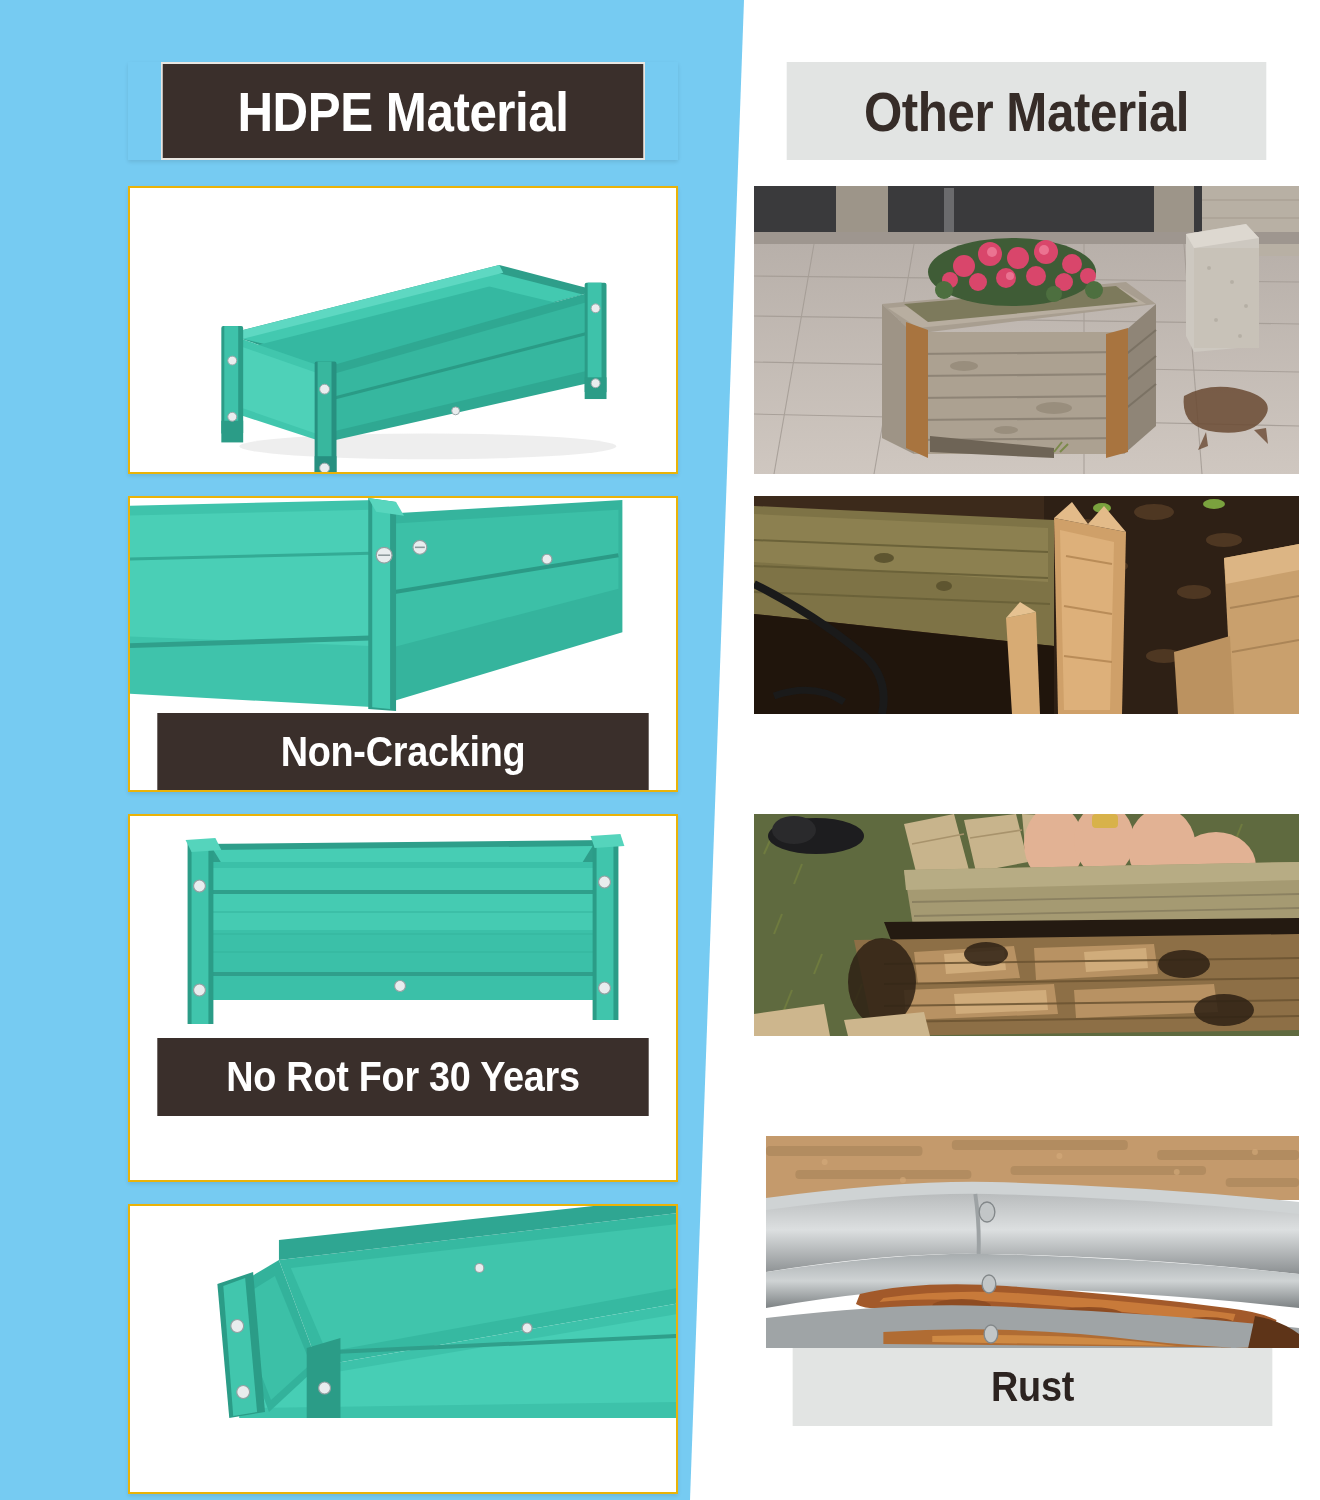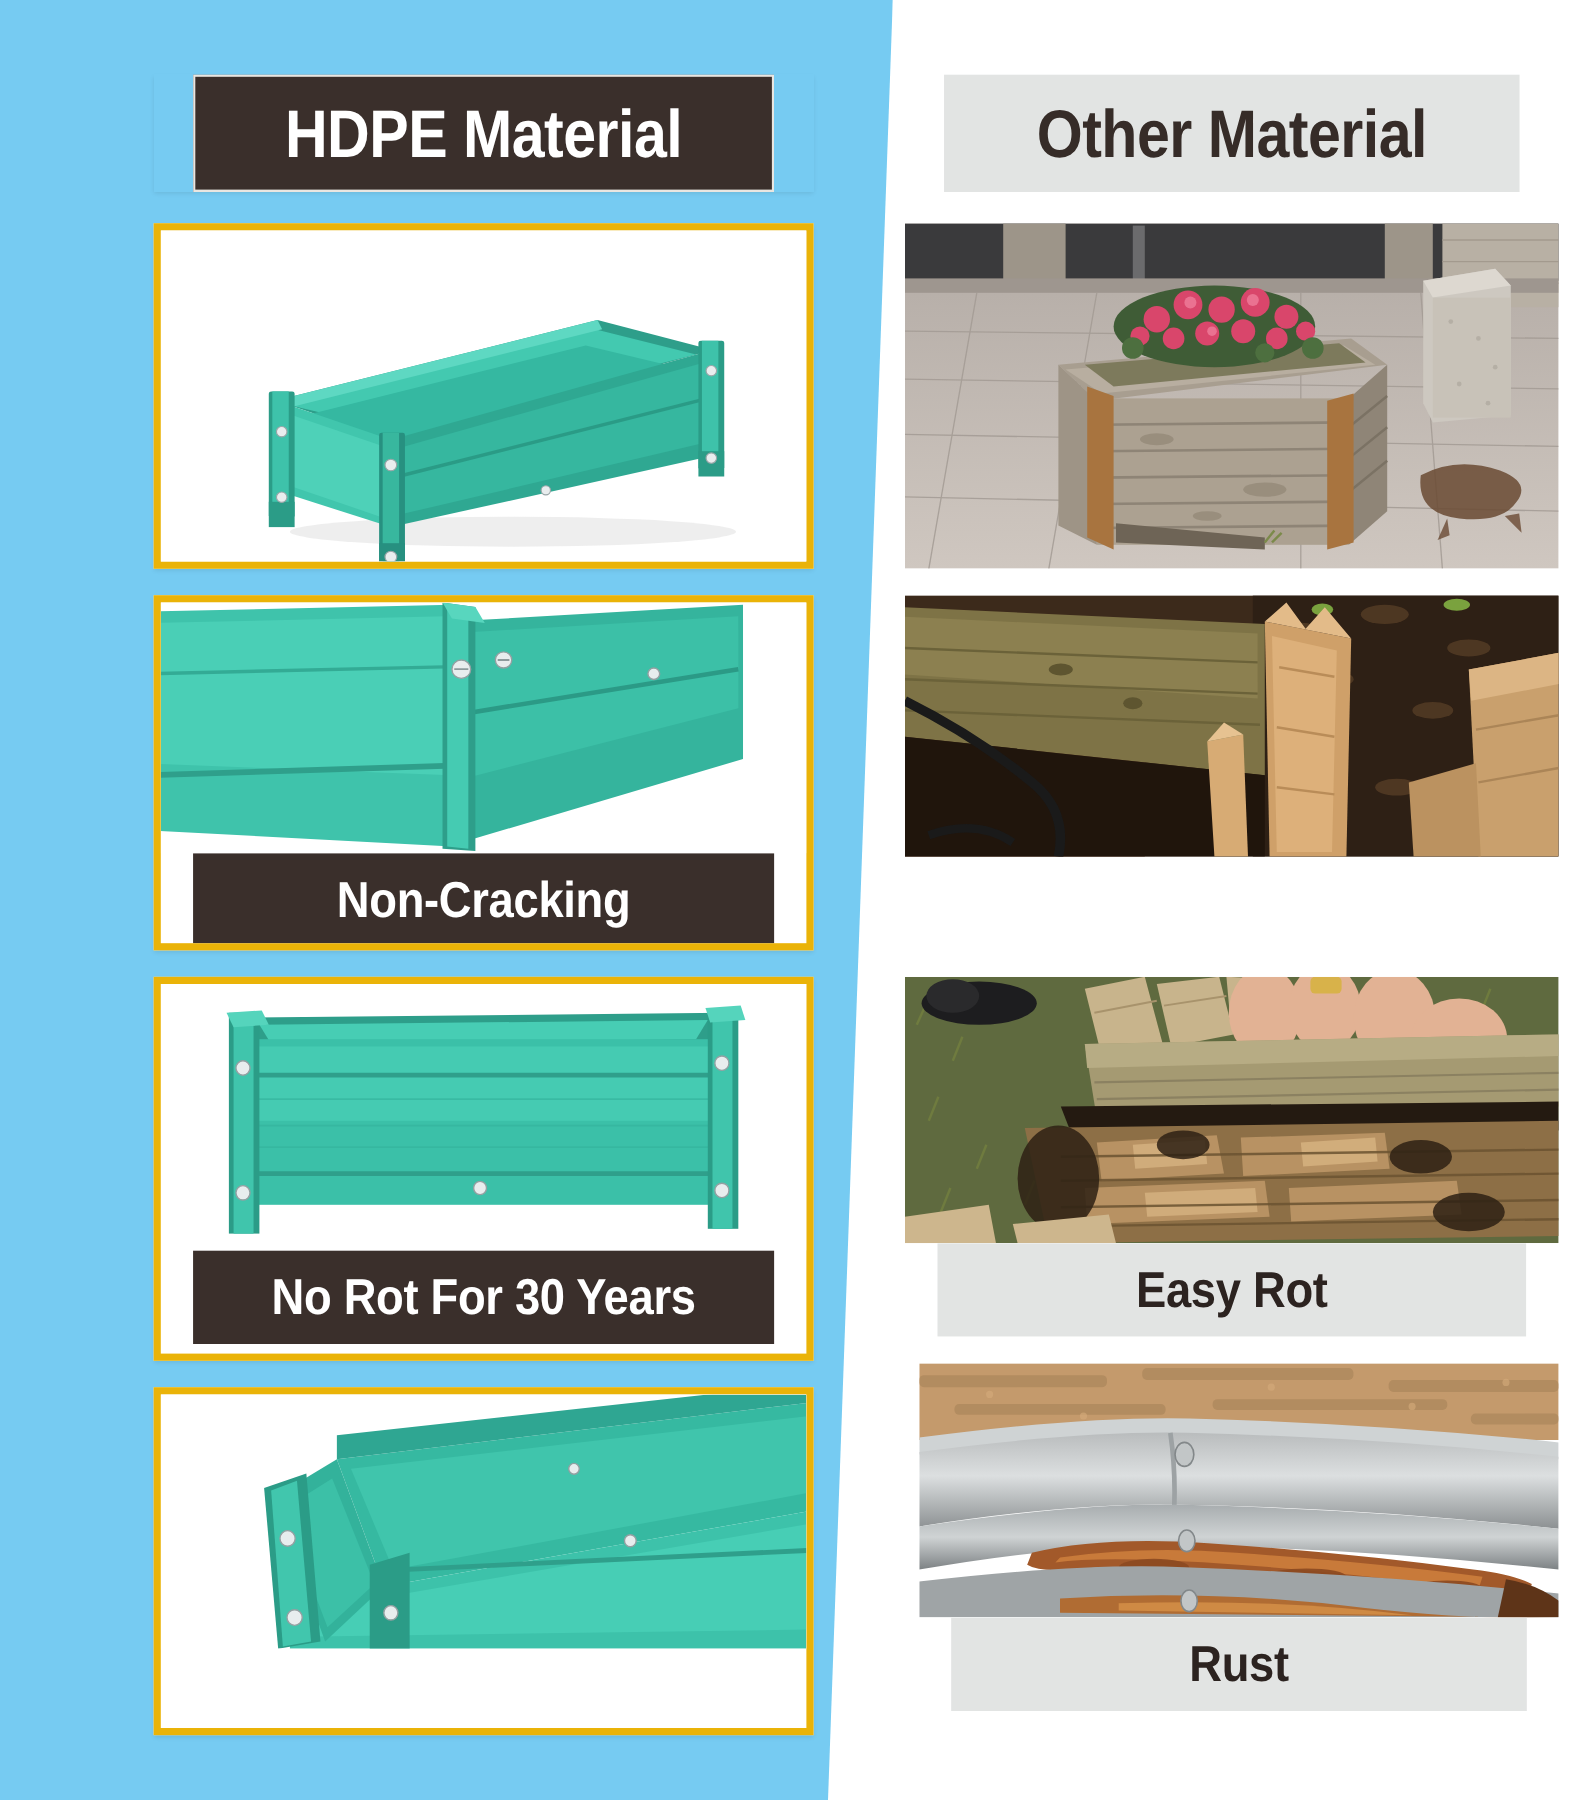--- a/index.html
+++ b/index.html
@@ -34,21 +34,21 @@
     transform:scaleX(0.88);
   }
   .hdr-wrap{height:98px;overflow:hidden;}
   .hdr-dark{background:#3A2F2B;color:#FFFFFF;border:2px solid #E9E6E1;}
   .hdr-grey{background:#E2E4E3;color:#362C28;}
 
   
   .card{
     box-sizing:border-box;
     background:#FFFFFF;
-    border:6px solid #eab308;
+    border:2px solid #eab308;
     overflow:hidden;
     display:flex;flex-direction:column;
   }
   .card-plain{border:none;background:transparent;}
 
   .photo{position:relative;width:100%;overflow:hidden;background:#ffffff;}
   .photo svg{display:block;width:100%;height:100%;}
 
   
   .cap{
@@ -149,21 +149,21 @@
             <line x1="250" y1="58" x2="262" y2="58"></line>
               <line x1="287" y1="50" x2="297" y2="50"></line>
           </g>
         </svg>
       </div>
       <div class="cap-wrap">
         <div class="cap cap-dark">Non-Cracking</div>
       </div>
     </div>
 
-    <div class="card shadow-soft" style="margin-top:22px;height:320px;">
+    <div class="card shadow-soft" style="margin-top:22px;height:368px;">
       <div class="photo" style="height:222px;">
         <svg viewBox="0 0 550 222" preserveAspectRatio="none">
           <rect x="0" y="0" width="550" height="222" fill="#ffffff"></rect>
 
           <polygon points="70,28 480,24 466,48 84,52" fill="#2E9E8A"></polygon>
           <polygon points="84,34 466,30 456,46 94,50" fill="#47CDB4"></polygon>
 
           <rect x="66" y="46" width="418" height="138" fill="#3BC0A8"></rect>
           <rect x="72" y="52" width="406" height="62" fill="#45CBB2"></rect>
           <line x1="66" y1="76" x2="484" y2="76" stroke="#2F9F8B" stroke-width="4"></line>
@@ -497,23 +497,20 @@
             <ellipse cx="232" cy="140" rx="22" ry="12"></ellipse>
             <ellipse cx="430" cy="150" rx="26" ry="14"></ellipse>
             <ellipse cx="470" cy="196" rx="30" ry="16"></ellipse>
           </g>
 
           <g fill="#cdb68d">
             <polygon points="0,200 70,190 76,222 0,222"></polygon>
             <polygon points="90,206 170,198 176,222 94,222"></polygon>
           </g>
         </svg>
-      </div>
-      <div class="cap-wrap">
-        <div class="cap cap-grey">Easy Rot</div>
       </div>
     </div>
 
     <div class="card card-plain" style="margin-top:22px;height:290px;padding-left:12px;">
       <div class="photo" style="height:212px;">
         <svg viewBox="0 0 545 212" preserveAspectRatio="none">
           <defs>
             <linearGradient id="steelG" x1="0" y1="0" x2="0" y2="1">
               <stop offset="0" stop-color="#b9bcbd"></stop>
               <stop offset="0.45" stop-color="#dcdfe0"></stop>

